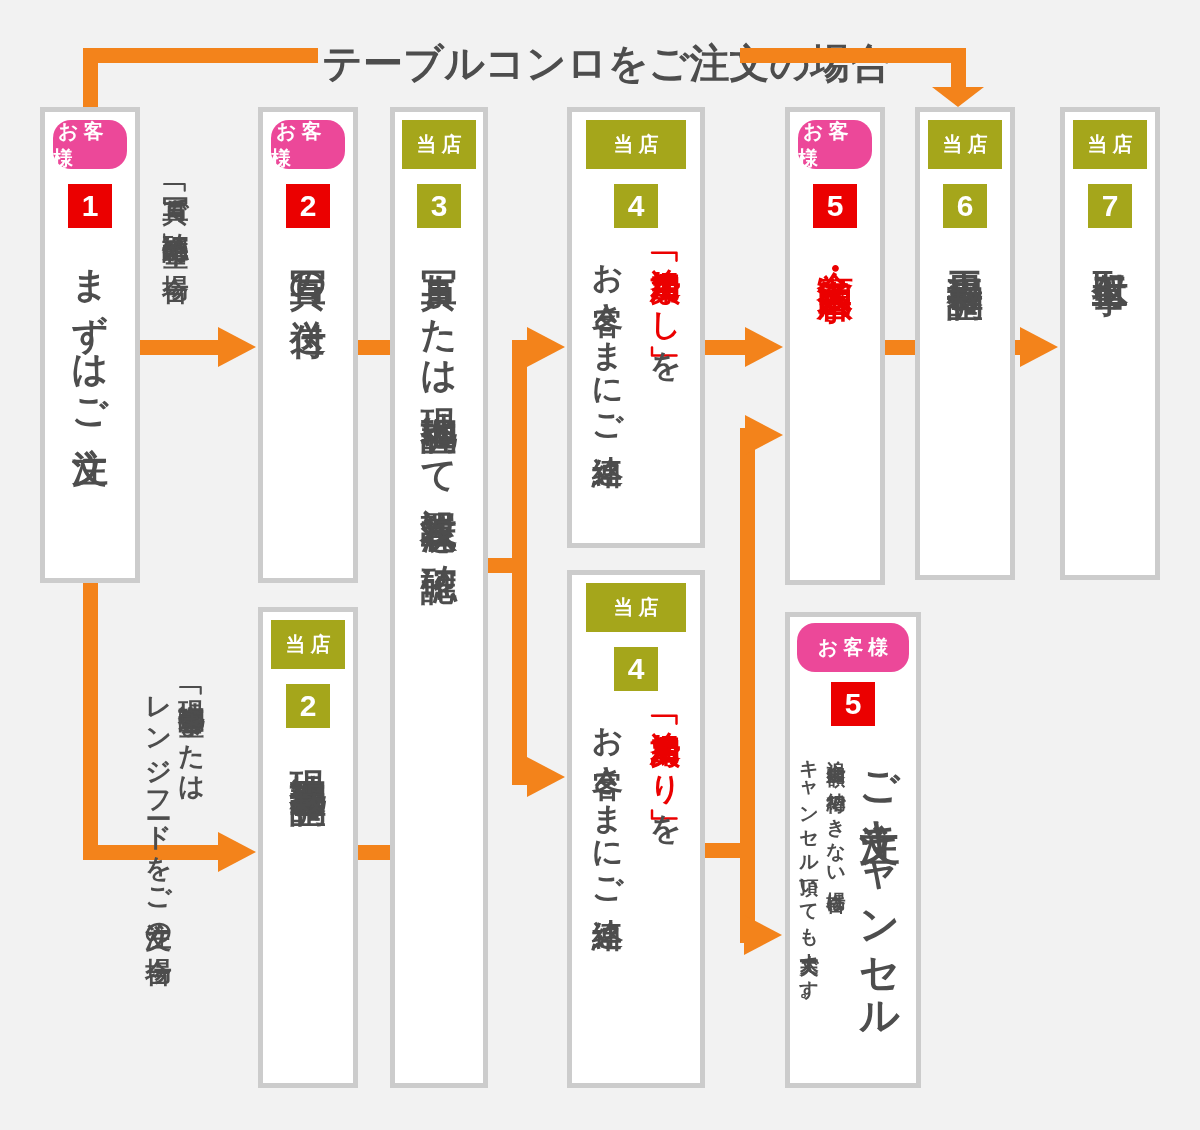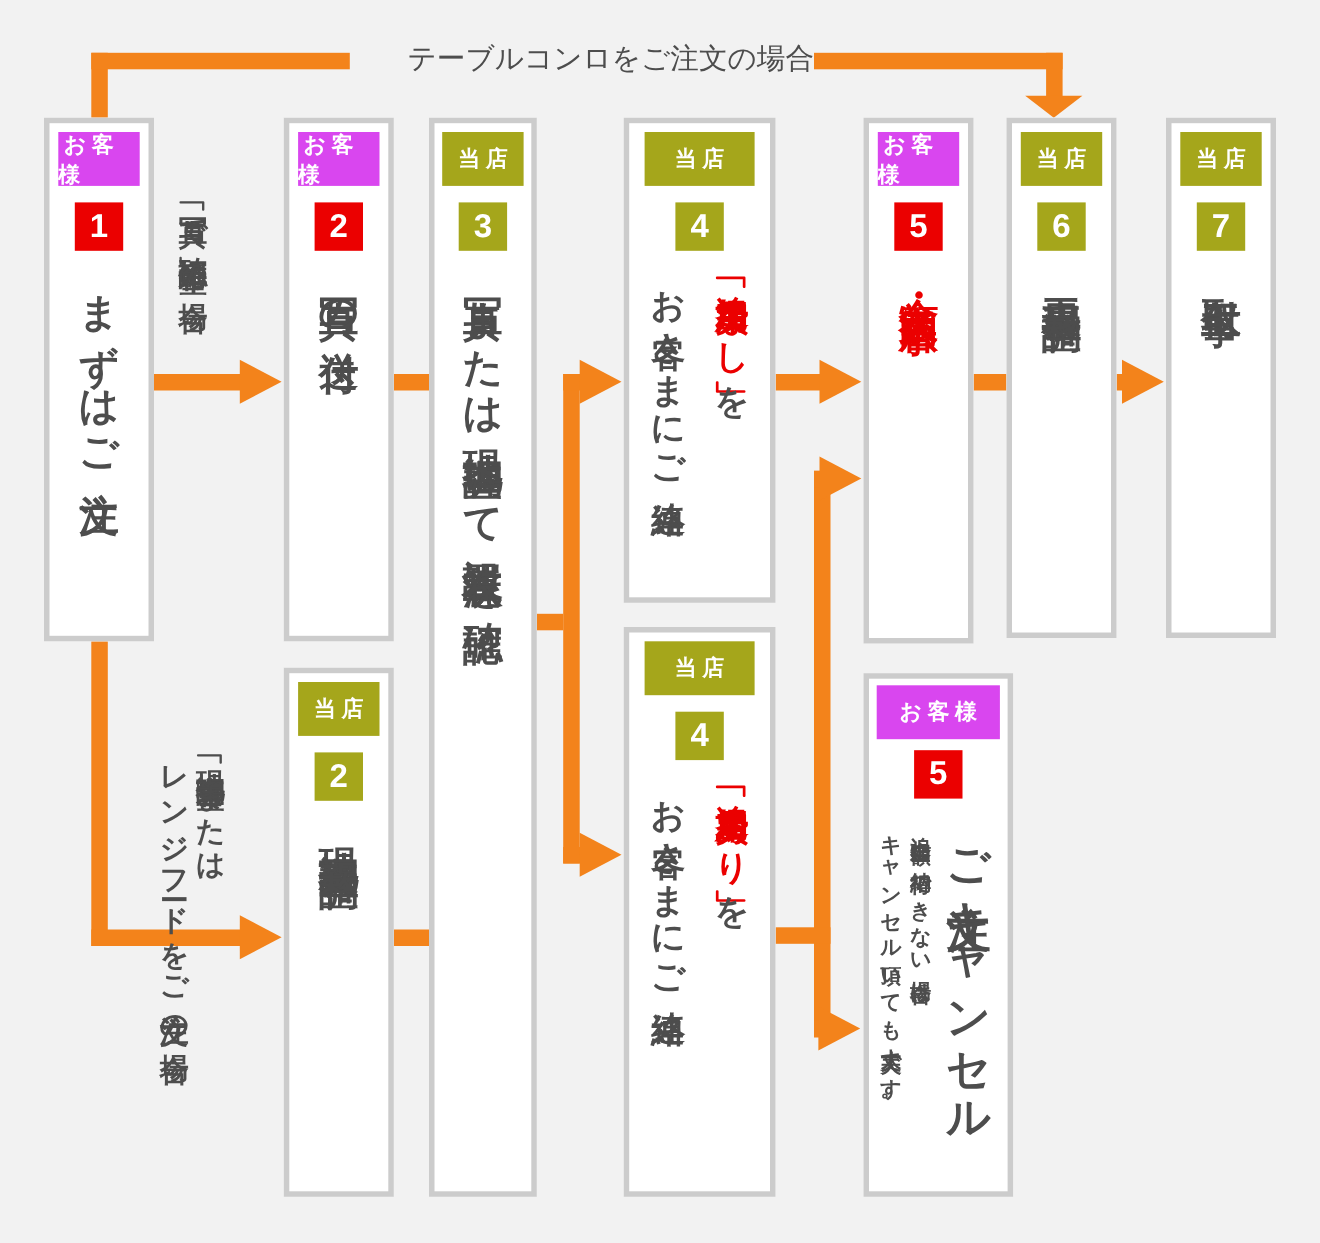--- a/index.html
+++ b/index.html
@@ -12,21 +12,21 @@
     position:absolute;background:#FFFFFF;border:5px solid #CCCCCC;
     box-sizing:border-box;display:flex;flex-direction:column;align-items:center;
   }
   .badge{
     height:49px;margin-top:8px;display:flex;align-items:center;justify-content:center;
     color:#FFFFFF;font-size:20px;font-weight:bold;letter-spacing:5px;text-indent:5px;
     width:74px;flex:0 0 auto;
   }
   .badge.w100{width:100px;}
   .badge.w112{width:112px;}
-  .badge.customer{background:#d946ef;}
+  .badge.customer{background:#ec4899;border-radius:18px;}
   .badge.store{background:#A5A61B;}
   .num{
     width:44px;height:44px;margin-top:15px;flex:0 0 auto;
     display:flex;align-items:center;justify-content:center;
     color:#FFFFFF;font-size:30px;font-weight:bold;
   }
   .num.customer{background:#EB0000;}
   .num.store{background:#A5A61B;}
   .vwrap{margin-top:14px;flex:1 1 auto;display:flex;justify-content:center;width:100%;}
   .tight .badge{margin-top:6px;}
@@ -41,22 +41,22 @@
   .vtitle .vcol.main{font-size:40px;line-height:60px;letter-spacing:0;}
   .vtitle .vcol.note{font-size:19px;line-height:27px;letter-spacing:2px;}
   .redtxt{color:#EB0000;}
   
   .vnote{
     position:absolute;writing-mode:vertical-rl;text-orientation:upright;
     font-size:26px;font-weight:bold;color:#4D4D4D;letter-spacing:2px;line-height:1;
   }
   .vnote .vcol{line-height:33px;}
   .toplabel{
-    position:absolute;left:322px;top:36px;width:418px;text-align:right;
-    font-size:26px;font-weight:normal;color:#4D4D4D;white-space:nowrap;
+    position:absolute;left:322px;top:36px;width:418px;text-align:left;
+    font-size:40px;font-weight:bold;color:#4D4D4D;white-space:nowrap;
   }
   
   .seg{position:absolute;background:#F3831B;}
   .hr{position:absolute;width:0;height:0;
       border-top:20px solid transparent;border-bottom:20px solid transparent;
       border-left:38px solid #F3831B;}
   .hd{position:absolute;width:0;height:0;
       border-left:26px solid transparent;border-right:26px solid transparent;
       border-top:20px solid #F3831B;}
 </style>

